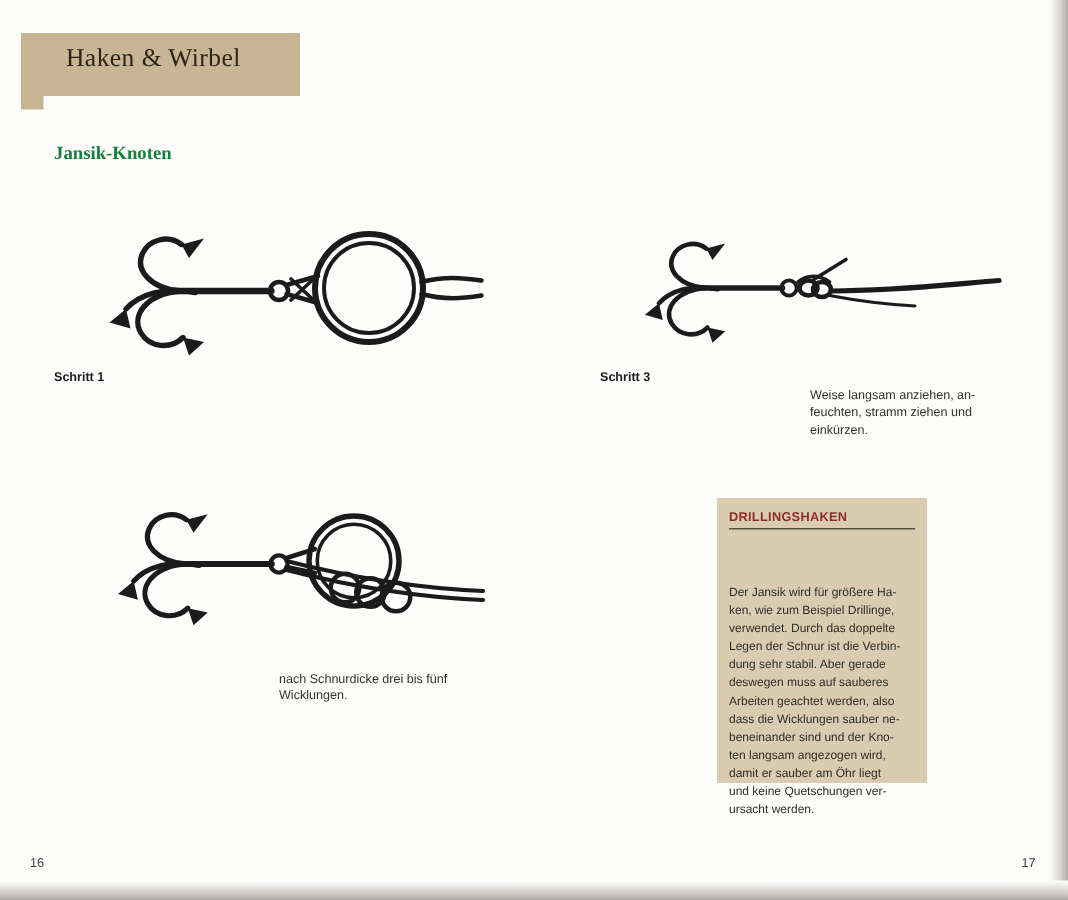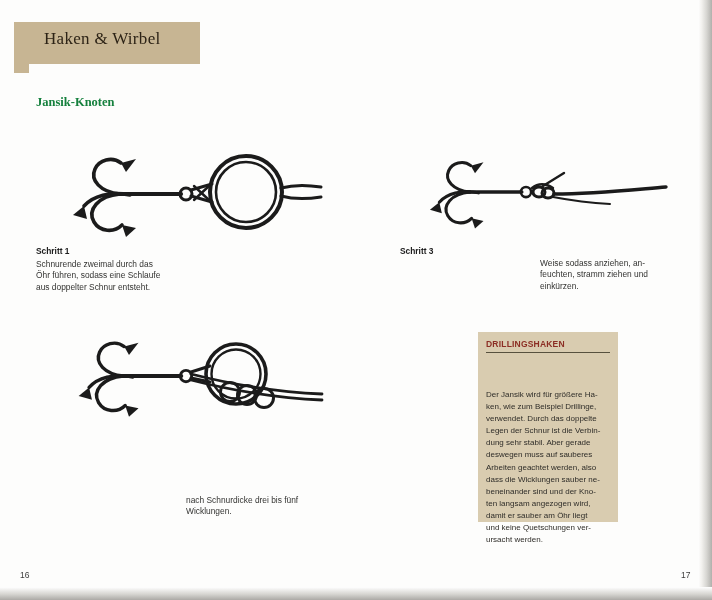--- a/index.html
+++ b/index.html
@@ -28,21 +28,21 @@
   .illus{position:absolute;}
   .illus1{left:34px;top:142px;}
   .illus2{left:34px;top:330px;}
   .illus3{left:402px;top:150px;}
   
   .step-label{font-size:8.4px;font-weight:bold;color:#1c1c1c;margin-bottom:3px;}
   .step-text{font-size:8.4px;line-height:11.3px;color:#333331;white-space:pre;}
   .blk{position:absolute;}
   .step1-blk{left:36px;top:246px;width:160px;}
   .step2-blk{left:36px;top:435px;width:160px;}
-  .step2-col2{left:186px;top:447px;width:140px;margin-top:48px;}
+  .step2-col2{left:186px;top:447px;width:140px;}
   .step3-blk{left:400px;top:246px;width:150px;}
   .step3-col2{left:540px;top:258px;width:135px;}
   
   .info-box{position:absolute;left:478px;top:332px;width:140px;height:190px;
     background:#d9ccb0;box-sizing:border-box;padding:7px 8px 22px 8px;}
   .info-title{font-size:8.5px;font-weight:bold;color:#8c2e24;letter-spacing:.2px;
     padding-bottom:3px;border-bottom:1px solid#57513e;margin-bottom:4px;}
   .info-text{font-size:8px;line-height:12.1px;color:#2e2c28;white-space:pre;margin-top:36px;}
   
   .page-num{position:absolute;font-size:8.5px;color:#3c3c3c;}
@@ -91,43 +91,40 @@
       <path d="M157,54 L178,60" stroke-width="3"></path>
       <path d="M160,44 L175,58" stroke-width="2.4"></path>
       <path d="M160,58 L175,44" stroke-width="2.4"></path>
       <path d="M247,46 C262,42 274,43 287,45" stroke-width="3"></path>
       <path d="M247,54 C262,58 274,57 287,55" stroke-width="3"></path>
     </g>
   </svg>
 
   <div class="blk step1-blk">
     <div class="step-label">Schritt 1</div>
-    <div class="step-text">Schnurende zweimal durch das
-Öhr führen, sodass eine Schlaufe
-aus doppelter Schnur entsteht.</div>
   </div>
 
   <svg class="illus illus3" width="266" height="88" viewBox="0 0 266 88">
     <g transform="translate(124,42) scale(0.85)">
         <use href="#treble"></use>
       </g>
     <g stroke="#1b1b1b" fill="none" stroke-linecap="round">
       <ellipse cx="137" cy="42" rx="6" ry="5" stroke-width="3"></ellipse>
       <ellipse cx="146" cy="43" rx="6" ry="5" stroke-width="3"></ellipse>
       <path d="M130,38 C136,33 144,33 151,38" stroke-width="2.4"></path>
       <path d="M141,36 L162,23" stroke-width="2.4"></path>
       <path d="M152,44 C192,44 228,40 264,37" stroke-width="3.4"></path>
       <path d="M151,47 C172,51 190,53 208,54" stroke-width="2"></path>
     </g>
   </svg>
 
   <div class="blk step3-blk">
     <div class="step-label">Schritt 3</div>
   </div>
-  <div class="blk step3-col2 step-text">Weise sodass anziehen, an-
+  <div class="blk step3-col2 step-text">Weise langsam anziehen, an-
 feuchten, stramm ziehen und
 einkürzen.</div>
 
   <svg class="illus illus2" width="290" height="105" viewBox="0 0 290 105">
     <g transform="translate(152,46) scale(0.95)">
         <use href="#treble"></use>
       </g>
     <g stroke="#1b1b1b" fill="none" stroke-linecap="round">
       <circle cx="202" cy="44" r="30" stroke-width="3.6"></circle>
       <circle cx="202" cy="44" r="24.5" stroke-width="2.4"></circle>

